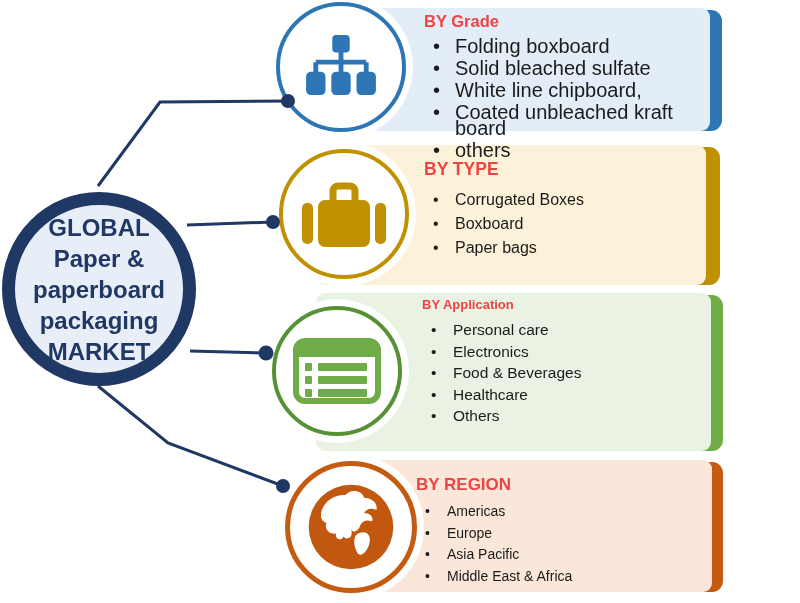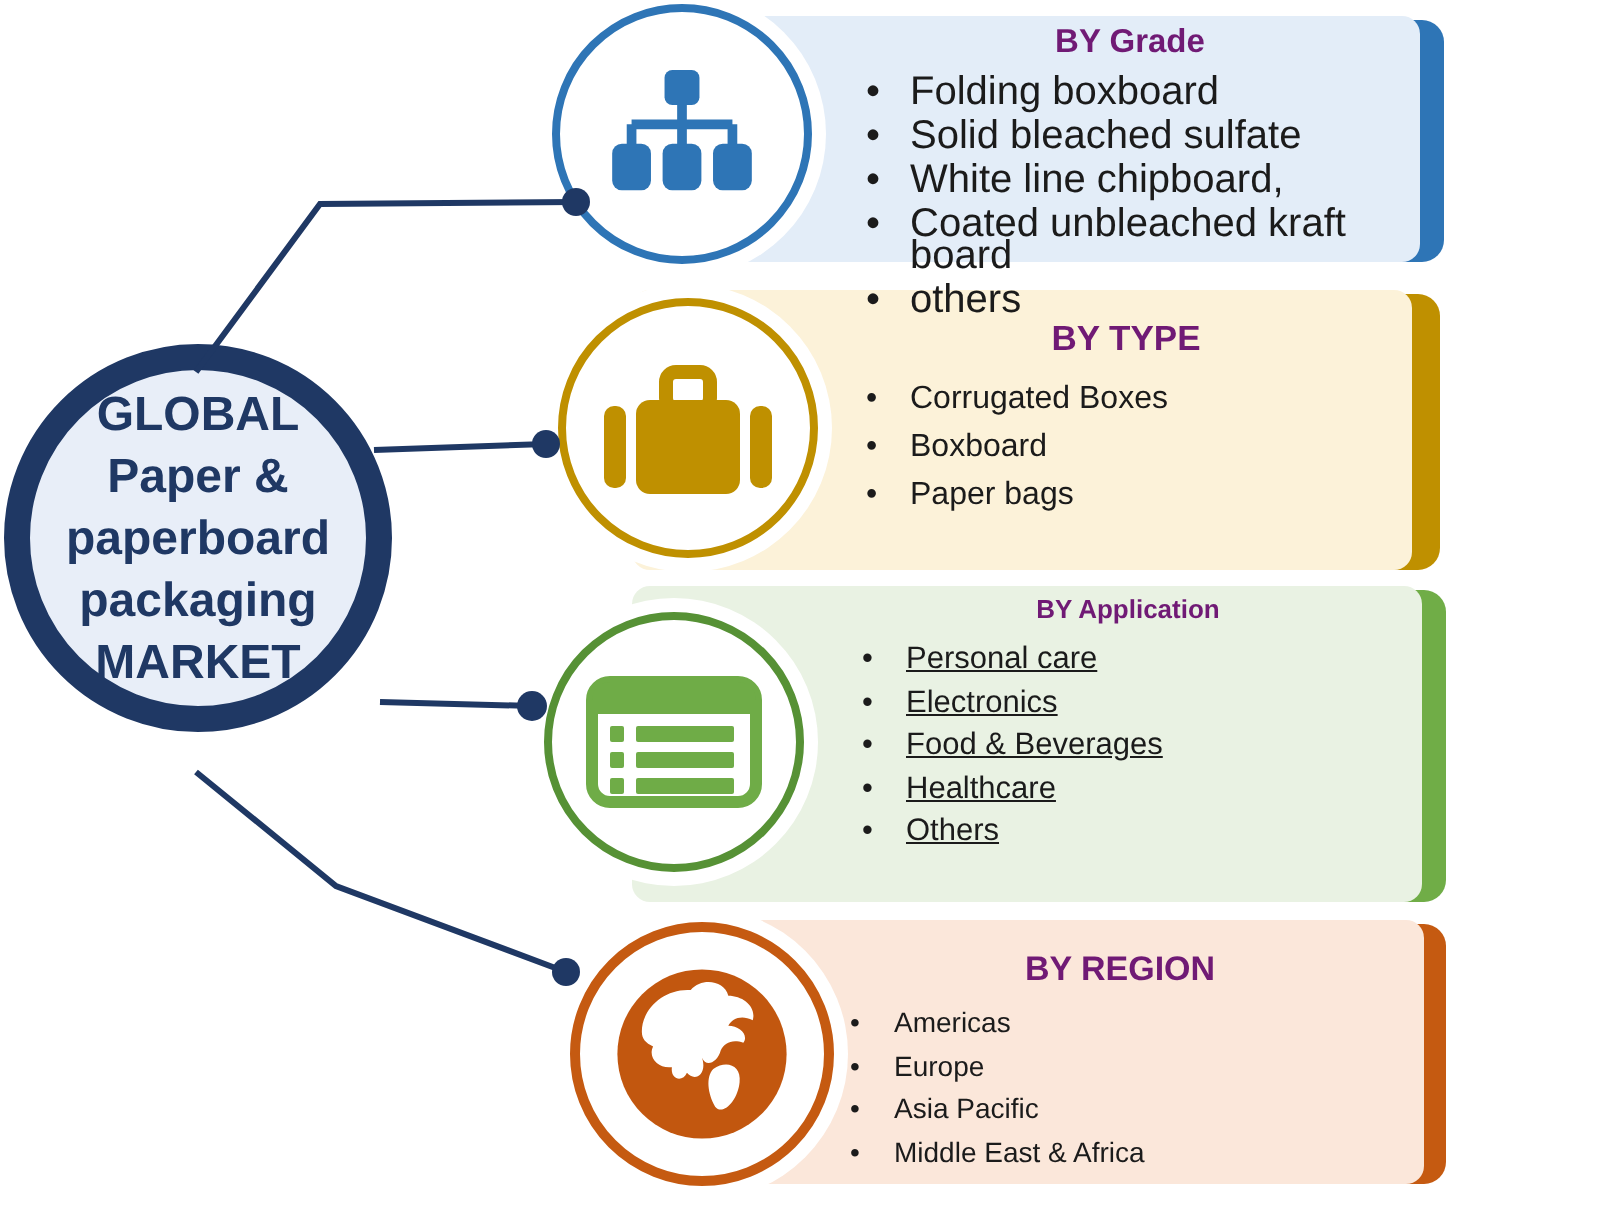--- a/index.html
+++ b/index.html
@@ -2,33 +2,33 @@
 <html><head>
 <meta charset="utf-8">
 <style>
   html,body{margin:0;padding:0;background:#fff;}
   #canvas{
     position:relative;width:800px;height:603px;background:#fff;overflow:hidden;
     font-family:"Liberation Sans",sans-serif;color:#1b1b1b;
   }
   
   .center-circle{
-    position:absolute;left:2px;top:172px;width:168px;height:168px;
+    position:absolute;left:2px;top:192px;width:168px;height:168px;
     border:13px solid #1F3864;border-radius:50%;background:#E8EEF8;
     display:flex;flex-direction:column;align-items:center;justify-content:center;
     text-align:center;z-index:2;
   }
   .center-circle span{display:block;font-weight:bold;font-size:24px;line-height:31px;color:#1F3864;}
   
   .connector-svg{position:absolute;left:0;top:0;z-index:3;pointer-events:none;}
   
   .edge-bar{position:absolute;border-radius:11px;z-index:0;}
   .panel-body{position:absolute;z-index:1;border-radius:9px;}
   .panel-content{position:absolute;z-index:2;}
-  .panel-heading{text-align:center;font-weight:bold;color:#701a75;}
+  .panel-heading{font-weight:bold;color:#ef4444;}
   .panel-list{list-style:none;margin:0;padding:0;}
   .panel-list li{position:relative;padding-left:31px;}
   .panel-list li::before{content:"\2022";position:absolute;left:9px;top:0;}
   
   .p1 .edge-bar{left:690px;top:10px;width:32px;height:121px;background:#2E75B6;}
   .p1 .panel-body{left:316px;top:8px;width:394px;height:123px;background:#E3EDF8;}
   .p1 .panel-content{left:424px;top:11px;width:282px;}
   .p1 .panel-heading{font-size:16.5px;line-height:20px;}
   .p1 .panel-list{margin-top:7px;font-size:20px;}
   .p1 .panel-list li{line-height:16px;margin-bottom:6px;}
@@ -38,21 +38,21 @@
   .p2 .panel-content{left:424px;top:159px;width:278px;}
   .p2 .panel-heading{font-size:17.5px;line-height:21px;}
   .p2 .panel-list{margin-top:11px;font-size:16px;}
   .p2 .panel-list li{line-height:18px;margin-bottom:6px;}
   
   .p3 .edge-bar{left:691px;top:295px;width:32px;height:156px;background:#70AD47;}
   .p3 .panel-body{left:316px;top:293px;width:395px;height:158px;background:#E9F2E3;}
   .p3 .panel-content{left:422px;top:294px;width:284px;}
   .p3 .panel-heading{font-size:13px;line-height:21px;}
   .p3 .panel-list{margin-top:7px;font-size:15.5px;}
-  .p3 .panel-list li{line-height:16.5px;margin-bottom:5px;text-decoration:underline;}
+  .p3 .panel-list li{line-height:16.5px;margin-bottom:5px;}
   
   .p4 .edge-bar{left:691px;top:462px;width:32px;height:130px;background:#C55A11;}
   .p4 .panel-body{left:316px;top:460px;width:396px;height:132px;background:#FBE7DA;}
   .p4 .panel-content{left:416px;top:474px;width:288px;}
   .p4 .panel-heading{font-size:17px;line-height:21px;}
   .p4 .panel-list{margin-top:8px;font-size:14px;}
   .p4 .panel-list li{line-height:16.5px;margin-bottom:5px;}
   
   .panel-circle{
     position:absolute;width:122px;height:122px;border-radius:50%;background:#fff;

